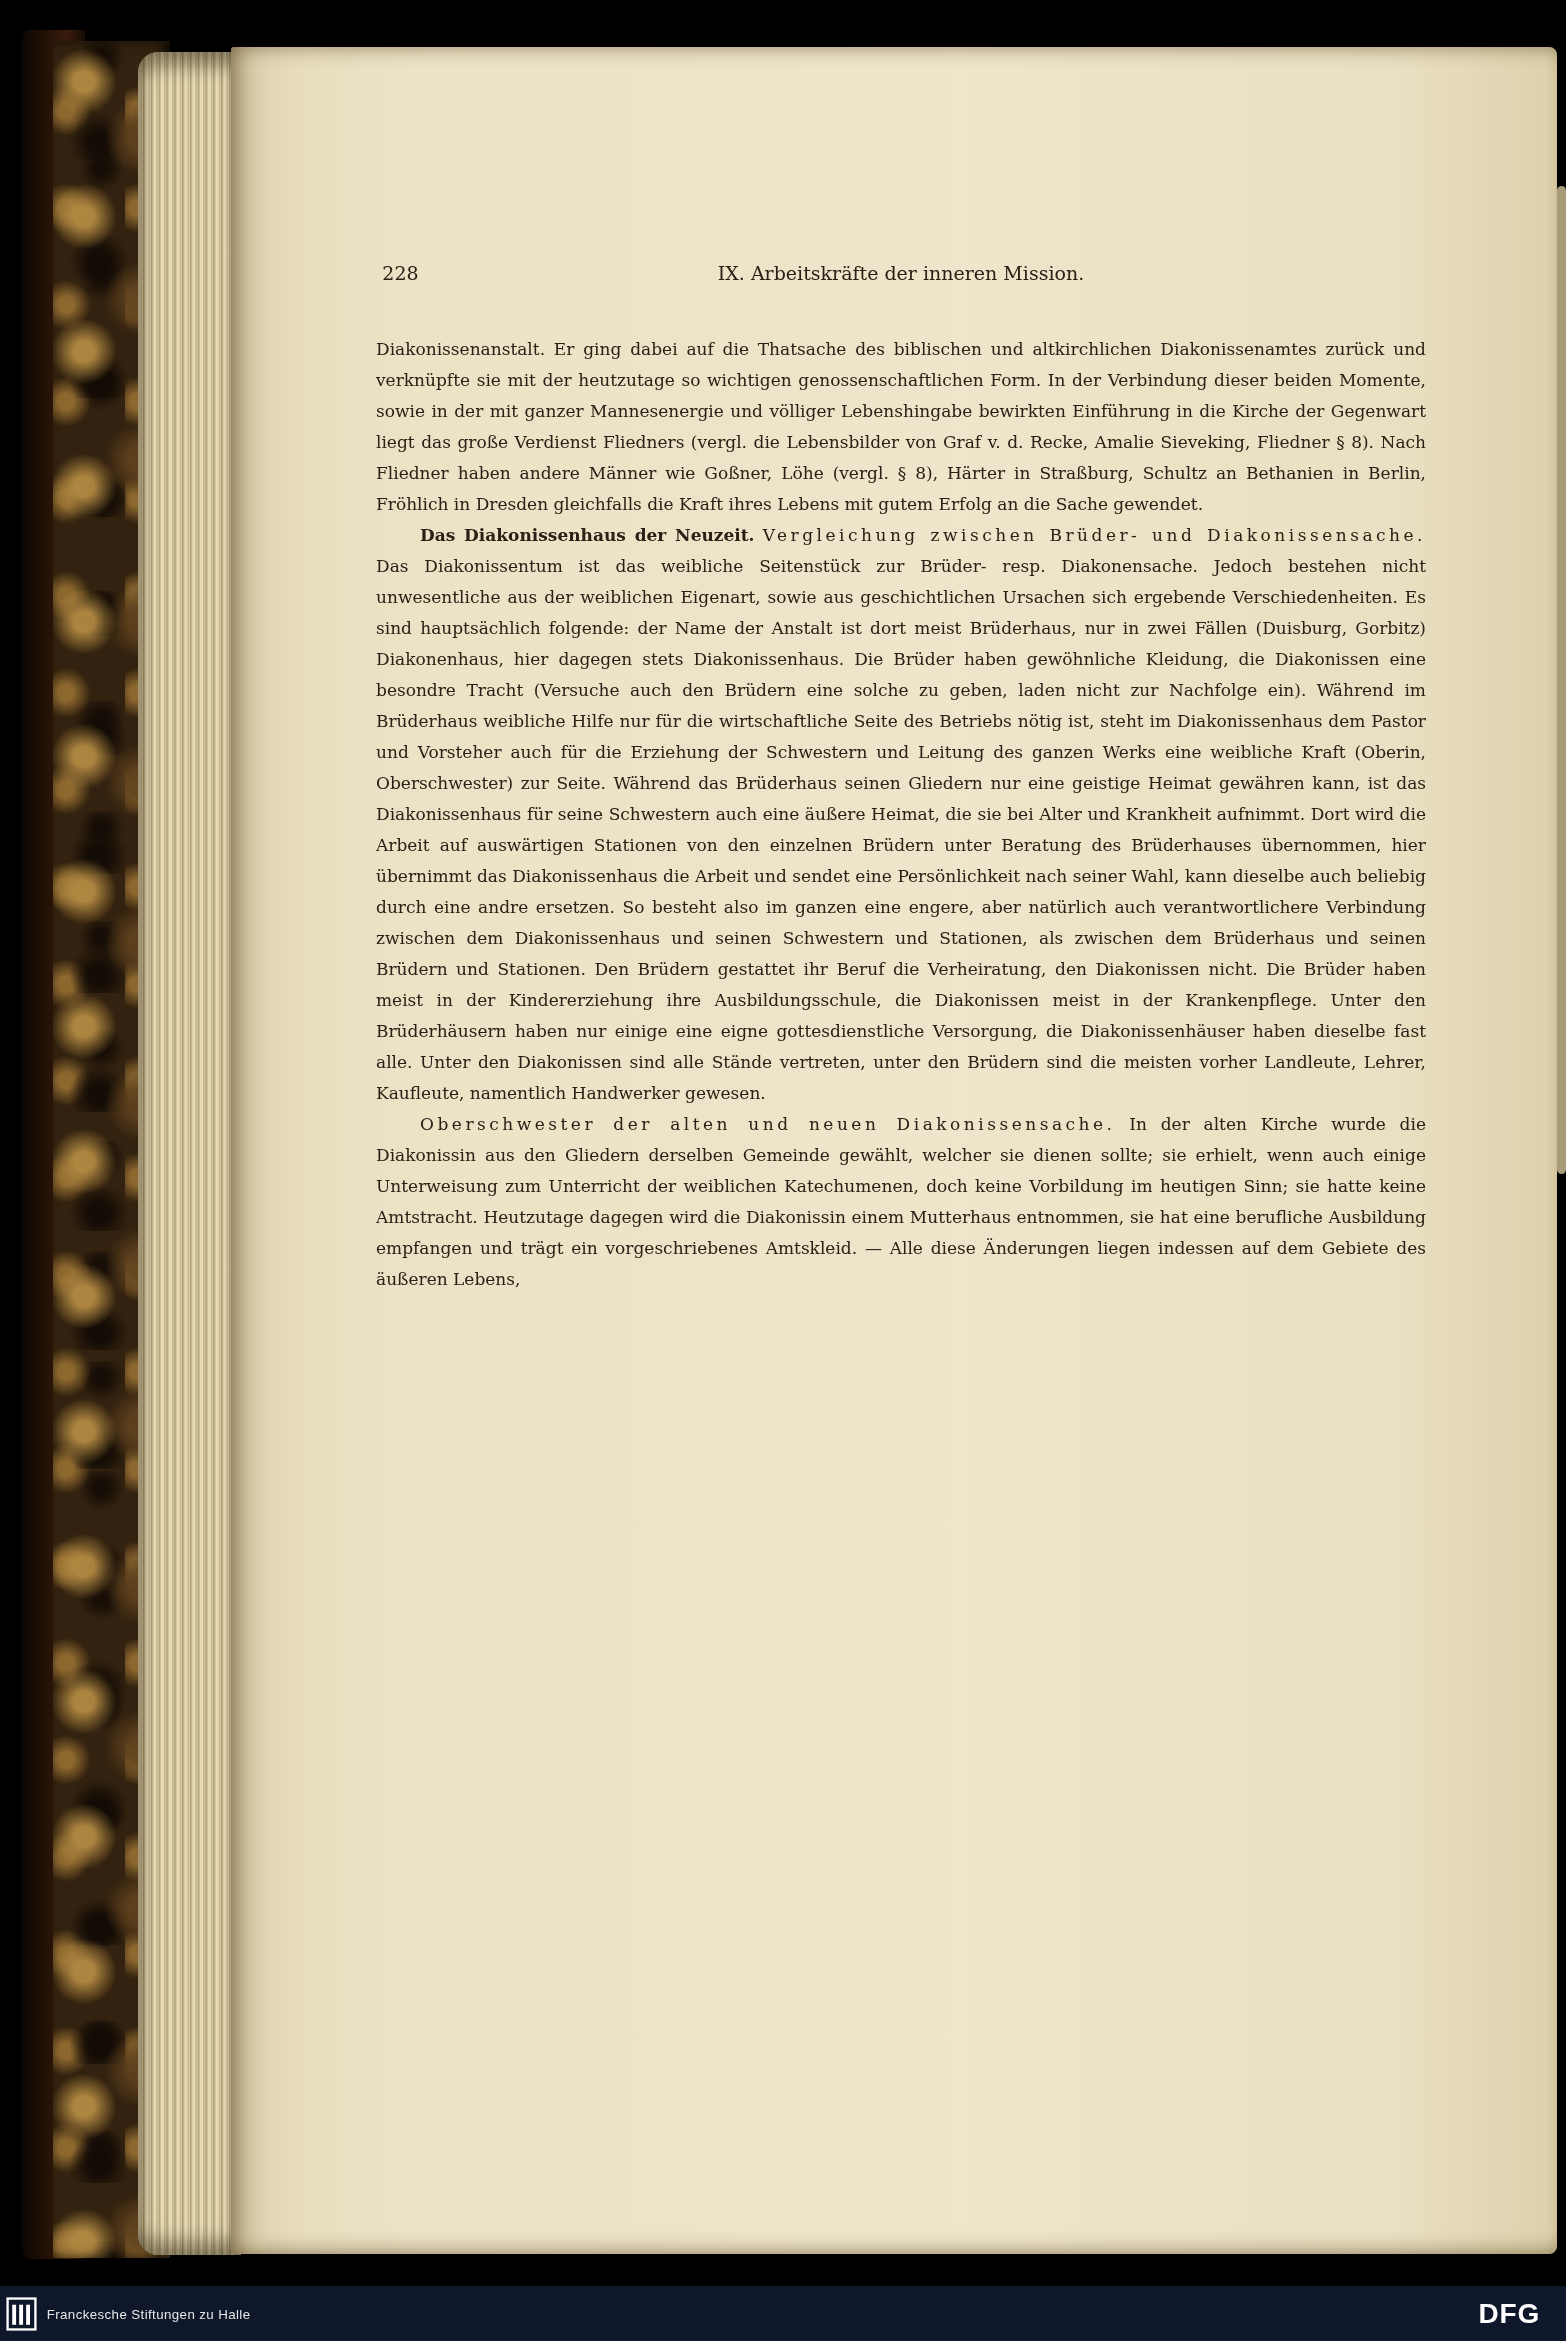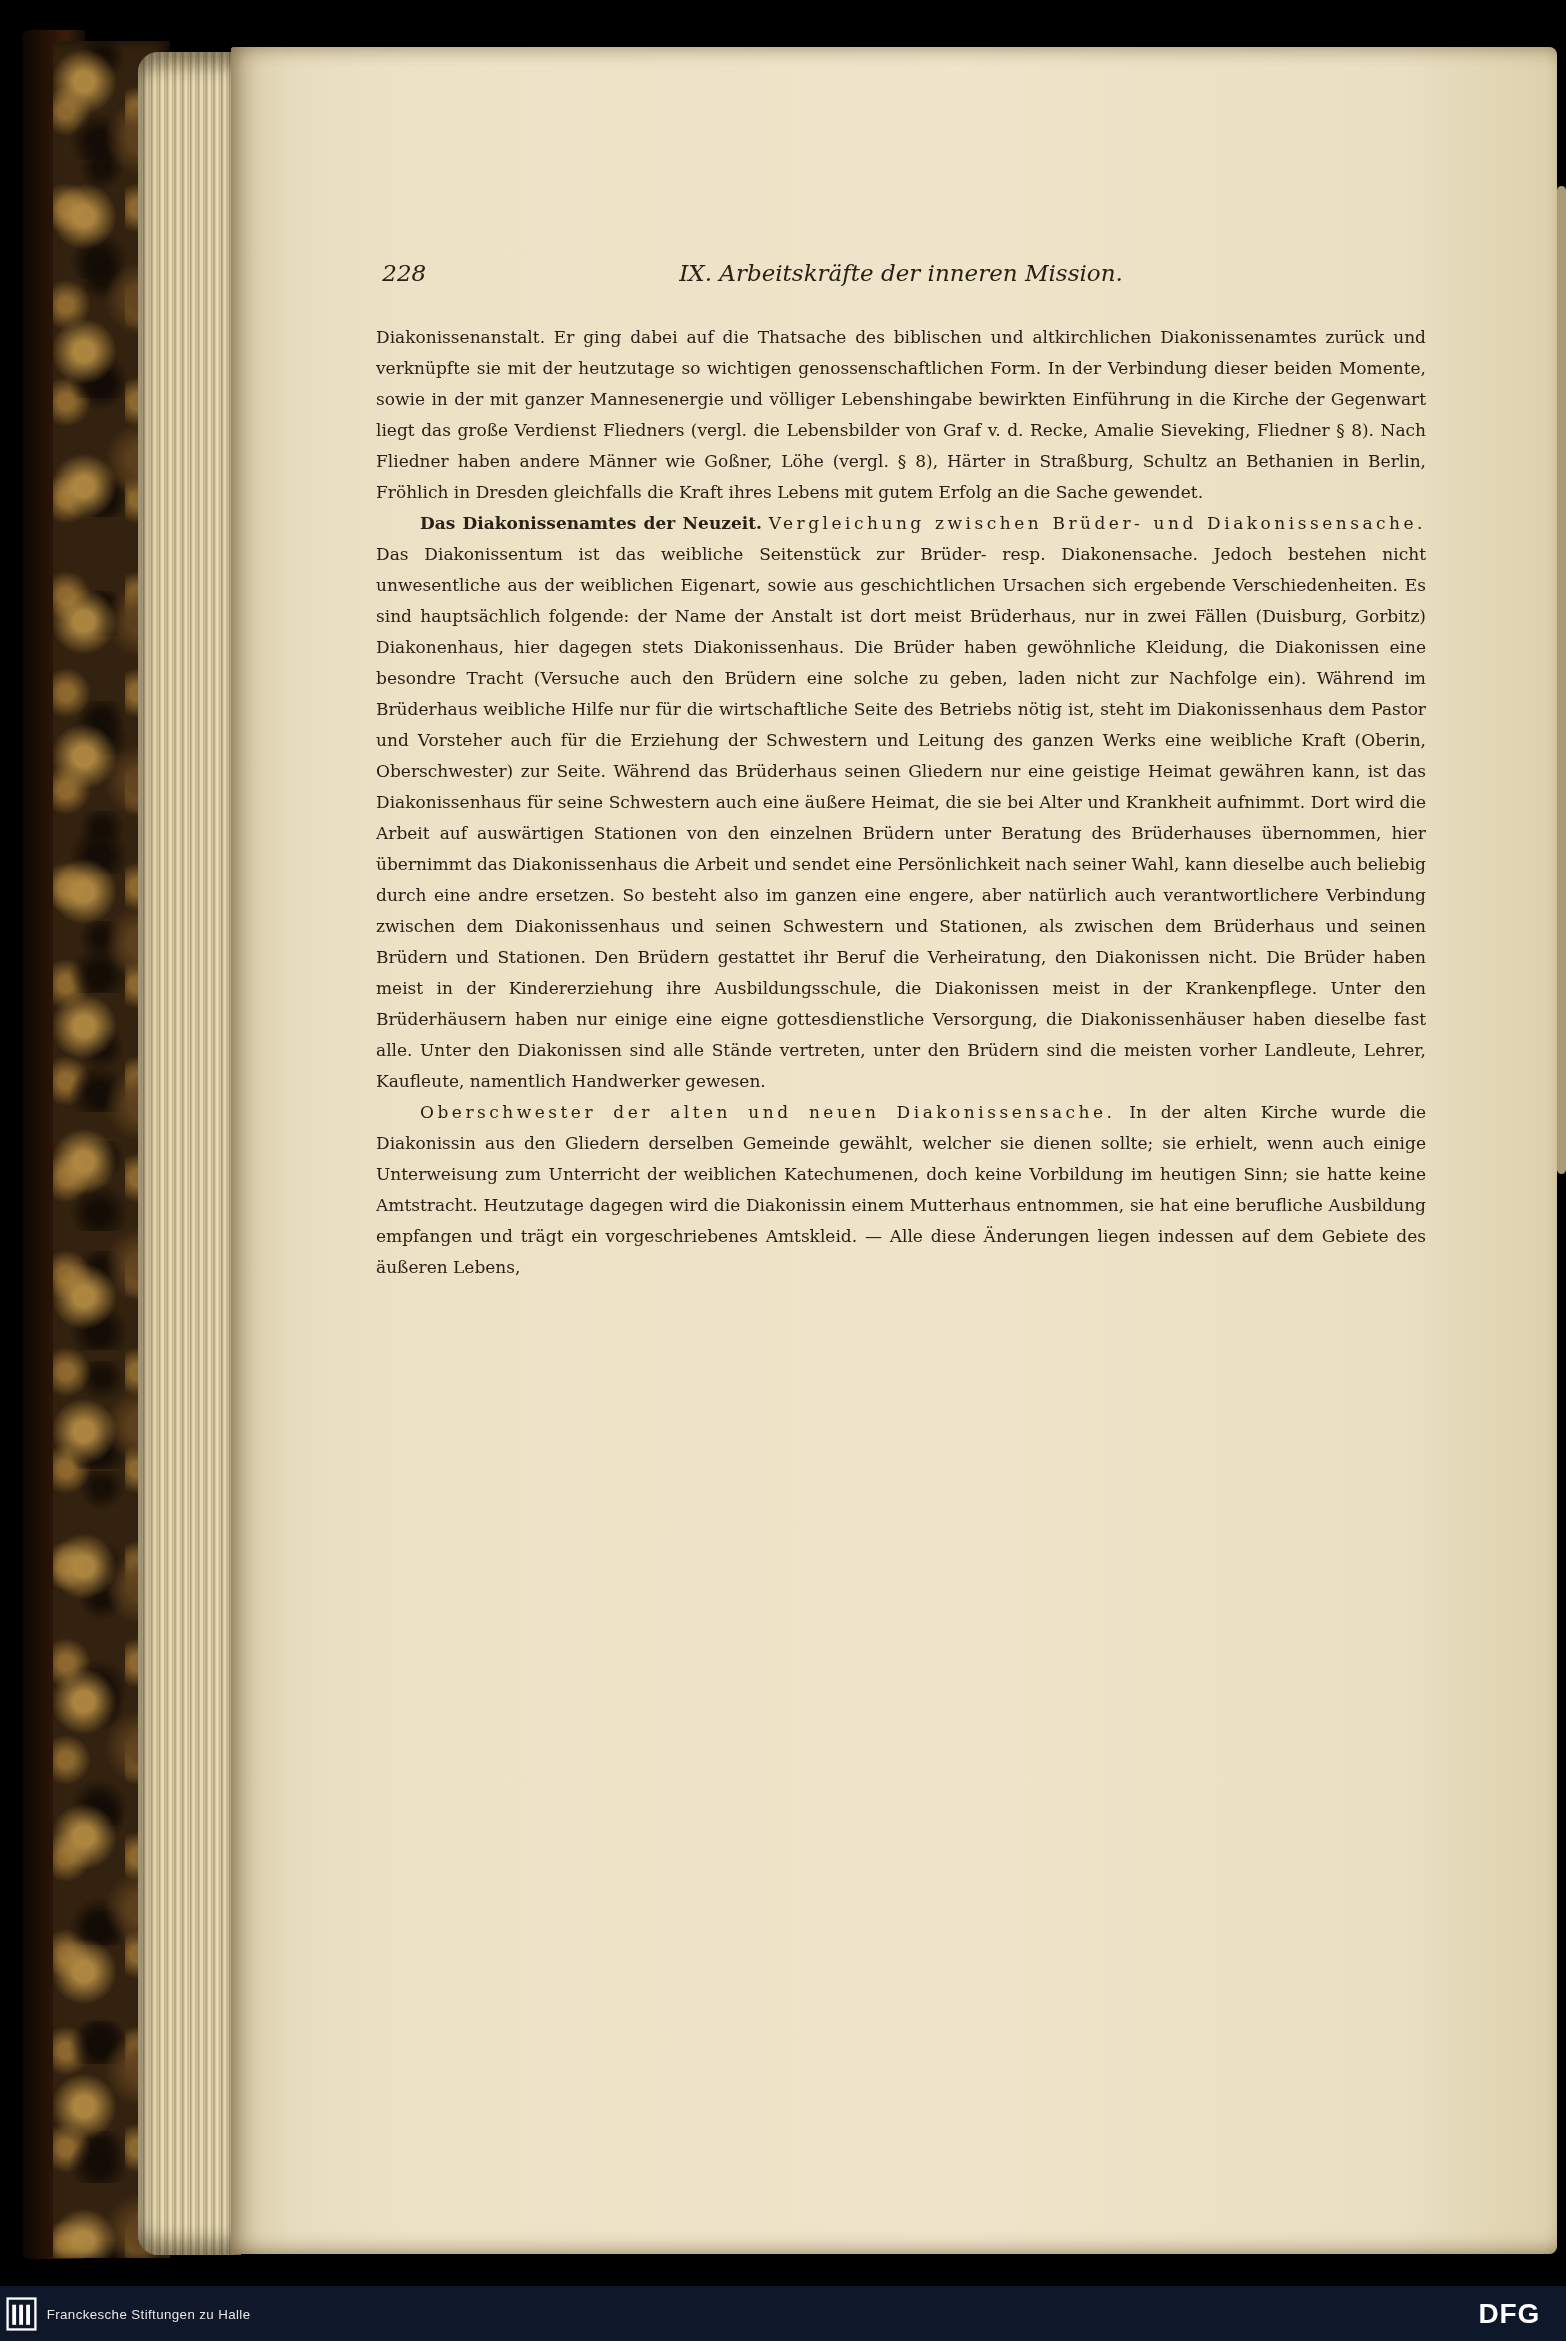--- a/index.html
+++ b/index.html
@@ -51,22 +51,22 @@
     position:absolute;left:1557px;top:186px;width:9.4px;height:988px;
     background:#c7b68d;border-radius:4.7px;opacity:.85;
   }
 
   
   .page-inner{
     position:absolute;left:145px;top:210px;width:1050px;
     color:#2b2015;
   }
   .page-header{
-    position:relative;height:33px;margin-bottom:32px;
-    font-size:23px;line-height:33px;font-style:italic;
+    position:relative;height:33px;margin-bottom:44px;
+    font-size:19px;line-height:33px;
   }
   .page-number{position:absolute;left:6.3px;top:0;}
   .running-title{display:block;text-align:center;}
 
   .text-block{
     font-size:17px;line-height:31px;
     text-align:justify;
     text-justify:inter-word;
   }
   .para{margin:0;text-indent:44px;}
@@ -108,21 +108,21 @@
 
         <div class="page-header">
           <span class="page-number">228</span>
           <span class="running-title">IX.  Arbeitskräfte der inneren Mission.</span>
         </div>
 
         <div class="text-block">
           <p class="para no-indent"><span>Diakonissenanstalt.  Er ging dabei auf die Thatsache des biblischen und altkirchlichen Diakonissenamtes zurück und verknüpfte sie mit der heutzutage so wichtigen genossenschaftlichen Form.  In der Verbindung dieser beiden Momente, sowie in der mit ganzer Mannesenergie und völliger Lebenshingabe bewirkten Einführung in die Kirche der Gegenwart liegt das große Verdienst Fliedners (vergl. die Lebensbilder von Graf v. d. Recke, Amalie Sieveking, Fliedner § 8).  Nach Fliedner haben andere Männer wie Goßner, Löhe (vergl. § 8), Härter in Straßburg, Schultz an Bethanien in Berlin, Fröhlich in Dresden gleichfalls die Kraft ihres Lebens mit gutem Erfolg an die Sache gewendet.</span></p>
 
           <p class="para">
-            <span class="lead-bold">Das Diakonissenamtes der Neuzeit.</span>
+            <span class="lead-bold">Das Diakonissenhaus der Neuzeit.</span>
             <span class="spaced">Vergleichung zwischen Brüder- und Diakonissensache.</span>
             <span>Das Diakonissentum ist das weibliche Seitenstück zur Brüder- resp. Diakonensache.  Jedoch bestehen nicht unwesentliche aus der weiblichen Eigenart, sowie aus geschichtlichen Ursachen sich ergebende Verschiedenheiten.  Es sind hauptsächlich folgende: der Name der Anstalt ist dort meist Brüderhaus, nur in zwei Fällen (Duisburg, Gorbitz) Diakonenhaus, hier dagegen stets Diakonissenhaus.  Die Brüder haben gewöhnliche Kleidung, die Diakonissen eine besondre Tracht (Versuche auch den Brüdern eine solche zu geben, laden nicht zur Nachfolge ein).  Während im Brüderhaus weibliche Hilfe nur für die wirtschaftliche Seite des Betriebs nötig ist, steht im Diakonissenhaus dem Pastor und Vorsteher auch für die Erziehung der Schwestern und Leitung des ganzen Werks eine weibliche Kraft (Oberin, Oberschwester) zur Seite.  Während das Brüderhaus seinen Gliedern nur eine geistige Heimat gewähren kann, ist das Diakonissenhaus für seine Schwestern auch eine äußere Heimat, die sie bei Alter und Krankheit aufnimmt.  Dort wird die Arbeit auf auswärtigen Stationen von den einzelnen Brüdern unter Beratung des Brüderhauses übernommen, hier übernimmt das Diakonissenhaus die Arbeit und sendet eine Persönlichkeit nach seiner Wahl, kann dieselbe auch beliebig durch eine andre ersetzen.  So besteht also im ganzen eine engere, aber natürlich auch verantwortlichere Verbindung zwischen dem Diakonissenhaus und seinen Schwestern und Stationen, als zwischen dem Brüderhaus und seinen Brüdern und Stationen.  Den Brüdern gestattet ihr Beruf die Verheiratung, den Diakonissen nicht.  Die Brüder haben meist in der Kindererziehung ihre Ausbildungsschule, die Diakonissen meist in der Krankenpflege.  Unter den Brüderhäusern haben nur einige eine eigne gottesdienstliche Versorgung, die Diakonissenhäuser haben dieselbe fast alle.  Unter den Diakonissen sind alle Stände vertreten, unter den Brüdern sind die meisten vorher Landleute, Lehrer, Kaufleute, namentlich Handwerker gewesen.</span>
           </p>
 
           <p class="para">
             <span class="spaced">Oberschwester der alten und neuen Diakonissensache.</span>
             <span>In der alten Kirche wurde die Diakonissin aus den Gliedern derselben Gemeinde gewählt, welcher sie dienen sollte; sie erhielt, wenn auch einige Unterweisung zum Unterricht der weiblichen Katechumenen, doch keine Vorbildung im heutigen Sinn; sie hatte keine Amtstracht.  Heutzutage dagegen wird die Diakonissin einem Mutterhaus entnommen, sie hat eine berufliche Ausbildung empfangen und trägt ein vorgeschriebenes Amtskleid. — Alle diese Änderungen liegen indessen auf dem Gebiete des äußeren Lebens,</span>
           </p>
         </div>
 

